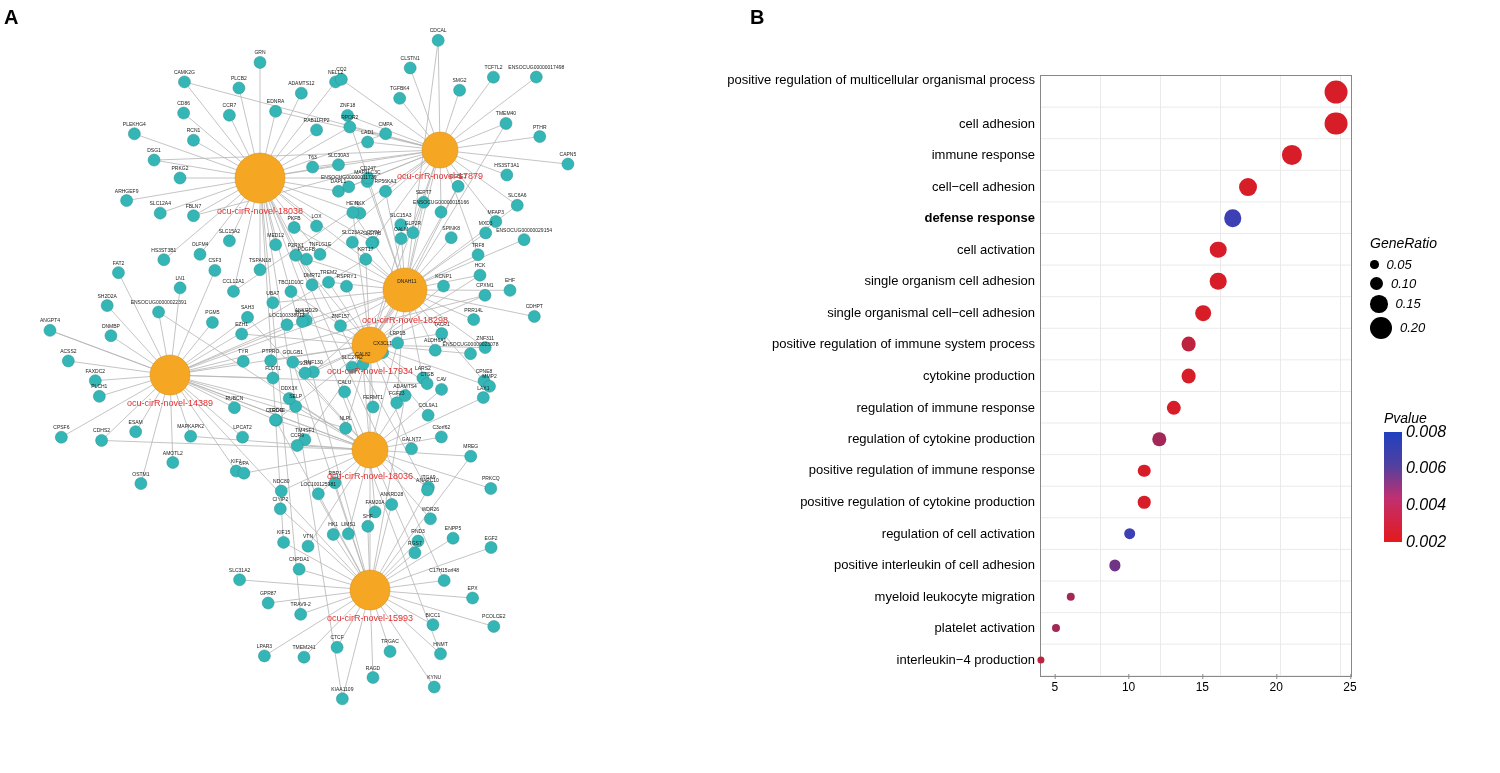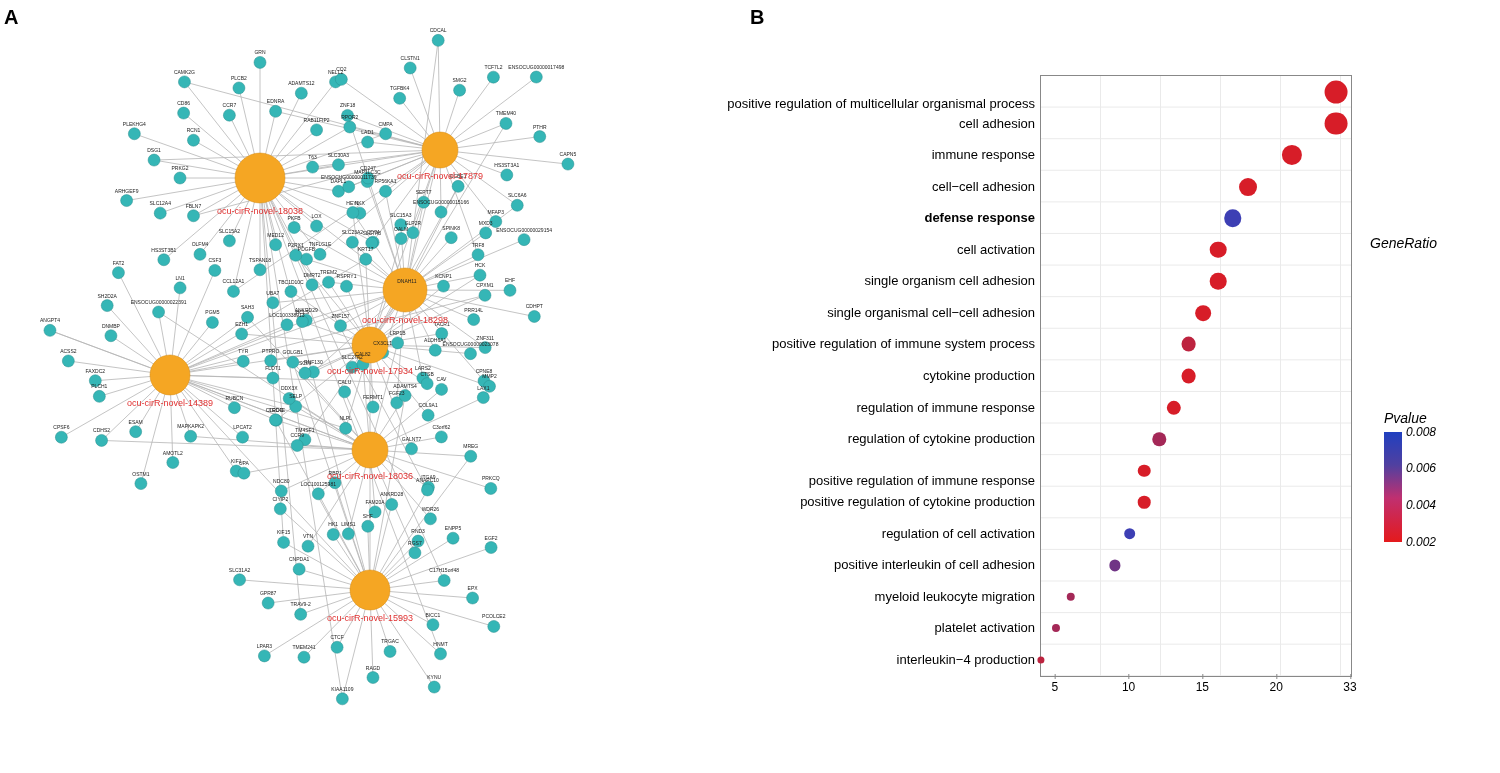--- a/index.html
+++ b/index.html
@@ -113,21 +113,21 @@
   }
   .colorbar {
     width: 18px;
     height: 110px;
     background: linear-gradient(to top, #e41a1c 0%, #c03070 40%, #5040a0 70%, #2040c0 100%);
     position: relative;
   }
   .colorbar-tick {
     position: absolute;
     left: 22px;
-    font-size: 12px;
+    font-size: 16px;
     transform: translateY(-50%);
   }
 </style>
 </head>
 <body>
 
 <div id="stage">
   <div id="labelA" class="panel-label">A</div>
   <div id="labelB" class="panel-label">B</div>
 
@@ -756,50 +756,68 @@
         <div class="dot" style="width: 13.45px; height: 13.45px; left: 118.095px; top: 363.111px; background: rgb(164, 40, 87);"></div>
         <div class="dot" style="width: 12.55px; height: 12.55px; left: 103.333px; top: 394.667px; background: rgb(215, 29, 40);"></div>
         <div class="dot" style="width: 12.55px; height: 12.55px; left: 103.333px; top: 426.222px; background: rgb(215, 29, 40);"></div>
         <div class="dot" style="width: 11.65px; height: 11.65px; left: 88.5714px; top: 457.778px; background: rgb(61, 63, 180);"></div>
         <div class="dot" style="width: 11.2px; height: 11.2px; left: 73.8095px; top: 489.333px; background: rgb(112, 52, 133);"></div>
         <div class="dot" style="width: 8.5px; height: 8.5px; left: 29.5238px; top: 520.889px; background: rgb(164, 40, 87);"></div>
         <div class="dot" style="width: 8.05px; height: 8.05px; left: 14.7619px; top: 552.444px; background: rgb(164, 40, 87);"></div>
         <div class="dot" style="width: 7.15px; height: 7.15px; left: 0px; top: 584px; background: rgb(189, 35, 63);"></div>
       </div>
     <div id="ylabels">
-        <div class="ylabel" style="top: 48px;">positive regulation of multicellular organismal process</div>
+        <div class="ylabel" style="top: 24px;">positive regulation of multicellular organismal process</div>
         <div class="ylabel" style="top: 67.5556px;">cell adhesion</div>
         <div class="ylabel" style="top: 99.1111px;">immune response</div>
         <div class="ylabel" style="top: 130.667px;">cell−cell adhesion</div>
         <div class="ylabel" style="top: 162.222px; font-weight: bold;">defense response</div>
         <div class="ylabel" style="top: 193.778px; margin-left: 44px;">cell activation</div>
         <div class="ylabel" style="top: 225.333px; margin-left: 40px;">single organism cell adhesion</div>
         <div class="ylabel" style="top: 256.889px;">single organismal cell−cell adhesion</div>
         <div class="ylabel" style="top: 288.444px;">positive regulation of immune system process</div>
         <div class="ylabel" style="top: 320px;">cytokine production</div>
         <div class="ylabel" style="top: 351.556px;">regulation of immune response</div>
         <div class="ylabel" style="top: 383.111px;">regulation of cytokine production</div>
-        <div class="ylabel" style="top: 425px; text-align: center;">positive regulation of immune response</div>
+        <div class="ylabel" style="top: 414px; text-align: center;">positive regulation of immune response</div>
         <div class="ylabel" style="top: 446.222px;">positive regulation of cytokine production</div>
         <div class="ylabel" style="top: 477.778px;">regulation of cell activation</div>
         <div class="ylabel" style="top: 509.333px;">positive interleukin of cell adhesion</div>
         <div class="ylabel" style="top: 540.889px;">myeloid leukocyte migration</div>
         <div class="ylabel" style="top: 572.444px;">platelet activation</div>
         <div class="ylabel" style="top: 604px;">interleukin−4 production</div>
       </div>
     <div id="xticks">
         <div class="xtick" style="left: 284.762px;"><div class="tick-mark"></div><span>5</span></div>
         <div class="xtick" style="left: 358.571px;"><div class="tick-mark"></div><span>10</span></div>
         <div class="xtick" style="left: 432.381px;"><div class="tick-mark"></div><span>15</span></div>
         <div class="xtick" style="left: 506.19px;"><div class="tick-mark"></div><span>20</span></div>
-        <div class="xtick" style="left: 580px;"><div class="tick-mark"></div><span>33</span></div>
+        <div class="xtick" style="left: 580px;"><div class="tick-mark"></div><span>25</span></div>
       </div>
 
     <div class="legend" style="top:180px;">
       <div class="legend-title">GeneRatio</div>
+      <div id="sizeLegend">
+          <div class="legend-row">
+            <div class="legend-dot" style="width: 8.5px; height: 8.5px;"></div>
+            <span>0.05</span>
+          </div>
+          <div class="legend-row">
+            <div class="legend-dot" style="width: 13px; height: 13px;"></div>
+            <span>0.10</span>
+          </div>
+          <div class="legend-row">
+            <div class="legend-dot" style="width: 17.5px; height: 17.5px;"></div>
+            <span>0.15</span>
+          </div>
+          <div class="legend-row">
+            <div class="legend-dot" style="width: 22px; height: 22px;"></div>
+            <span>0.20</span>
+          </div>
+        </div>
     </div>
     <div class="legend" style="top:355px;padding-left:14px;">
       <div class="legend-title">Pvalue</div>
       <div class="colorbar">
         <div class="colorbar-tick" style="top:0%;">0.008</div>
         <div class="colorbar-tick" style="top:33%;">0.006</div>
         <div class="colorbar-tick" style="top:66%;">0.004</div>
         <div class="colorbar-tick" style="top:100%;">0.002</div>
       </div>
     </div>

